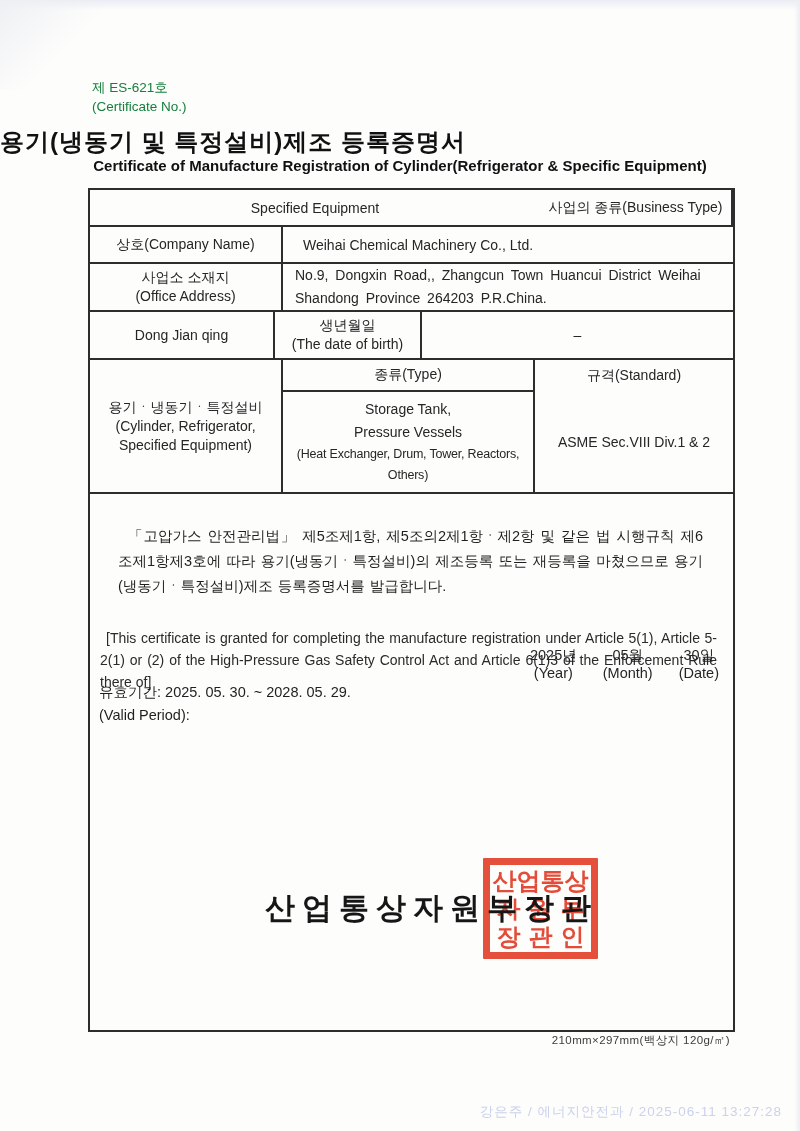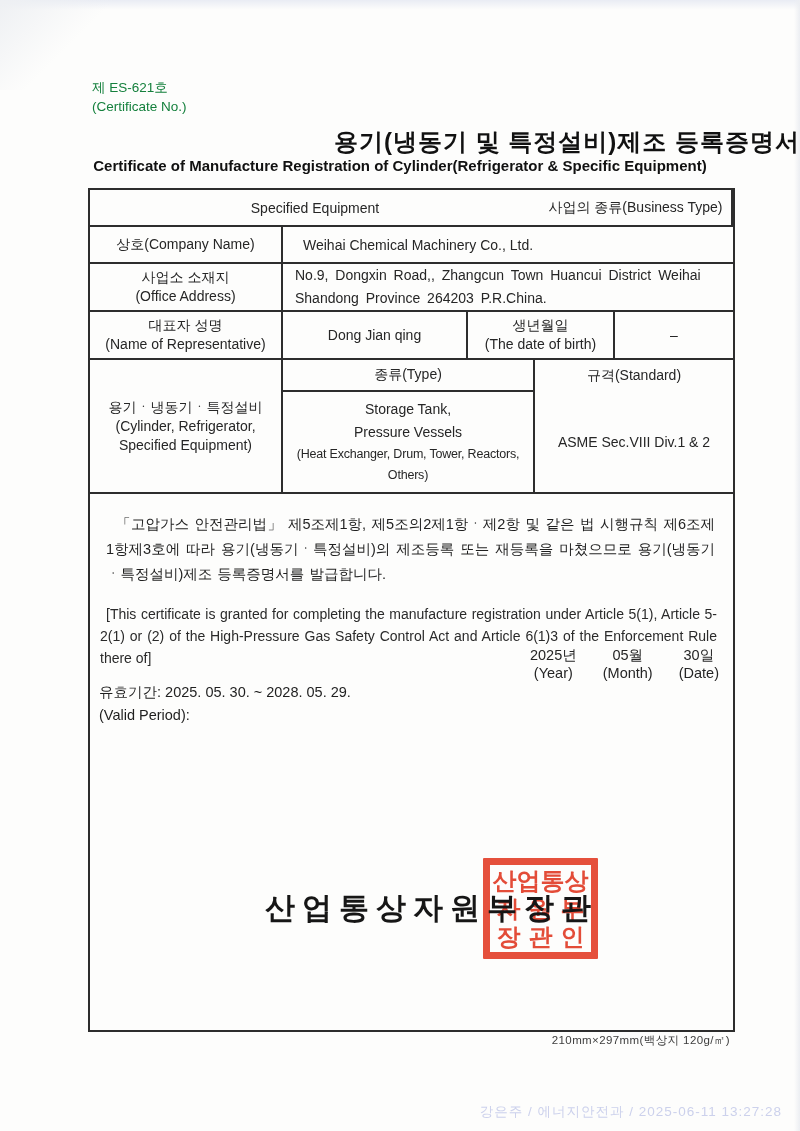--- a/index.html
+++ b/index.html
@@ -13,21 +13,21 @@
   }
   
   .scan-top{position:absolute;left:0;top:0;width:800px;height:10px;
     background:linear-gradient(180deg,#e9ecf4 0%,rgba(255,255,255,0) 100%);}
   .scan-corner{position:absolute;left:0;top:0;width:120px;height:90px;
     background:linear-gradient(135deg,#eef0f3 0%,rgba(255,255,255,0) 55%);}
   .scan-right{position:absolute;right:0;top:0;width:6px;height:1131px;
     background:linear-gradient(270deg,#eceef2 0%,rgba(255,255,255,0) 100%);}
 
   .cert-no{position:absolute;left:92px;top:78px;font-size:13.5px;line-height:20px;color:#15803d;}
-  .title-ko{position:absolute;left:0;top:126px;width:800px;text-align:right;
+  .title-ko{position:absolute;left:0;top:126px;width:800px;text-align:left;
     font-size:24px;font-weight:bold;letter-spacing:1px;color:#111;margin:0;}
   .title-en{position:absolute;left:0;top:157px;width:800px;text-align:center;
     font-size:15px;font-weight:bold;color:#111;margin:0;}
 
   .doc-table{position:absolute;left:88px;top:188px;width:647px;height:844px;
     border:2px solid #2d2d2d;box-sizing:border-box;display:flex;flex-direction:column;
     font-size:14px;color:#262626;}
   .trow{display:flex;border-bottom:2px solid #2d2d2d;box-sizing:border-box;flex-shrink:0;}
   .cell{box-sizing:border-box;display:flex;flex-direction:column;justify-content:center;}
   .cell.rb{border-right:2px solid #2d2d2d;}
@@ -43,21 +43,21 @@
   .r4 .dash-cell{flex:1;}
   .r5 .typecol{width:252px;display:flex;flex-direction:column;border-right:2px solid #2d2d2d;box-sizing:border-box;}
   .r5 .stdcol{flex:1;display:flex;flex-direction:column;box-sizing:border-box;}
   .subhdr{height:32px;display:flex;align-items:center;justify-content:center;flex-shrink:0;box-sizing:border-box;}
   .subhdr.hb{border-bottom:2px solid #2d2d2d;}
   .subcontent{flex:1;display:flex;flex-direction:column;align-items:center;justify-content:center;text-align:center;}
   .type-line{line-height:23px;}
   .type-line.small{font-size:12.5px;line-height:21px;letter-spacing:-0.2px;}
 
   .para-region{position:relative;flex:1;box-sizing:border-box;}
-  .para-ko{margin:4px;padding:14px 14px 0 12px;font-size:14.5px;line-height:25px;
+  .para-ko{margin:16px;padding:14px 14px 0 12px;font-size:14.5px;line-height:25px;
     text-align:justify;text-indent:10px;color:#1f1f1f;word-spacing:1px;}
   .para-en{margin:0;padding:12px 16px 0 10px;font-size:14px;line-height:22px;
     text-align:justify;text-indent:6px;color:#2a2a2a;}
   .issue-date{position:absolute;top:152px;right:14px;display:flex;gap:26px;text-align:center;}
   .date-col{display:flex;flex-direction:column;font-size:14.5px;line-height:18px;}
   .valid-period{position:absolute;left:9px;top:187px;font-size:14.5px;line-height:23px;color:#1f1f1f;}
   .signature-name{position:absolute;left:175px;top:394px;font-size:30px;font-weight:bold;
     letter-spacing:7px;color:#161616;z-index:3;white-space:nowrap;}
   .seal{position:absolute;left:393px;top:364px;width:115px;height:101px;box-sizing:border-box;
     border:7px solid #e3422c;border-radius:1px;z-index:2;display:flex;flex-direction:column;
@@ -101,24 +101,20 @@
         <div class="line">사업소 소재지</div>
         <div class="line">(Office Address)</div>
       </div>
       <div class="cell left" style="flex:1">
         <div class="addr-line">No.9, Dongxin Road,, Zhangcun Town Huancui District Weihai</div>
         <div class="addr-line">Shandong Province 264203 P.R.China.</div>
       </div>
     </div>
 
     <div class="trow r4">
-      <div class="cell rb center lblcol">
-        <div class="line">대표자 성명</div>
-        <div class="line">(Name of Representative)</div>
-      </div>
       <div class="cell rb center name-cell">Dong Jian qing</div>
       <div class="cell rb center dob-cell">
         <div class="line">생년월일</div>
         <div class="line">(The date of birth)</div>
       </div>
       <div class="cell center dash-cell">–</div>
     </div>
 
     <div class="trow r5">
       <div class="cell rb center lblcol">

